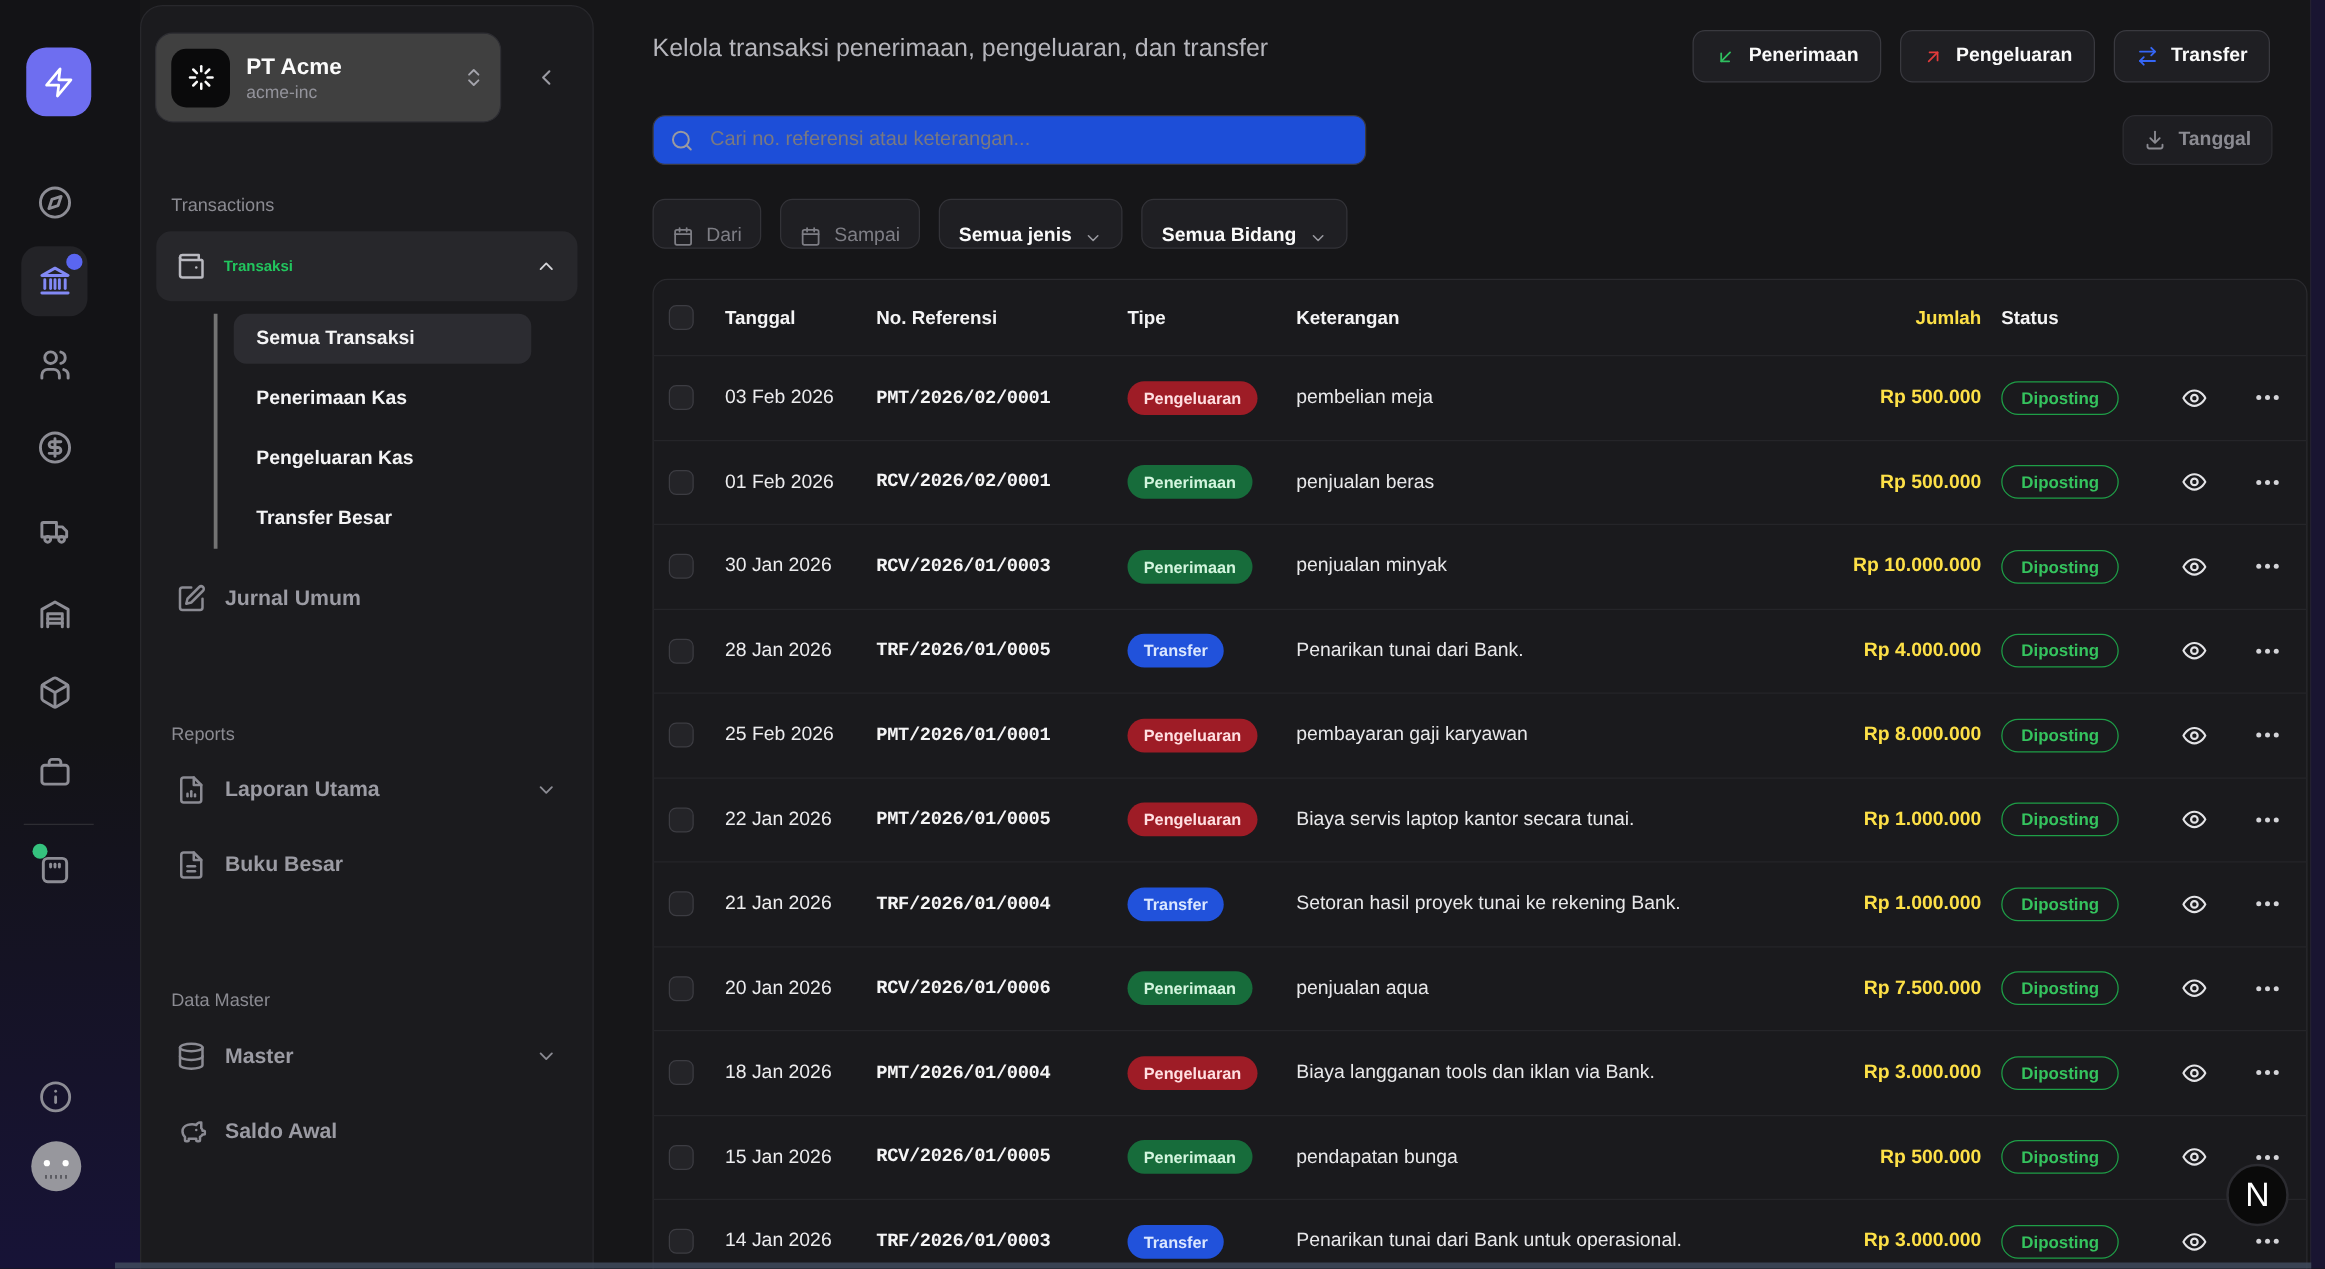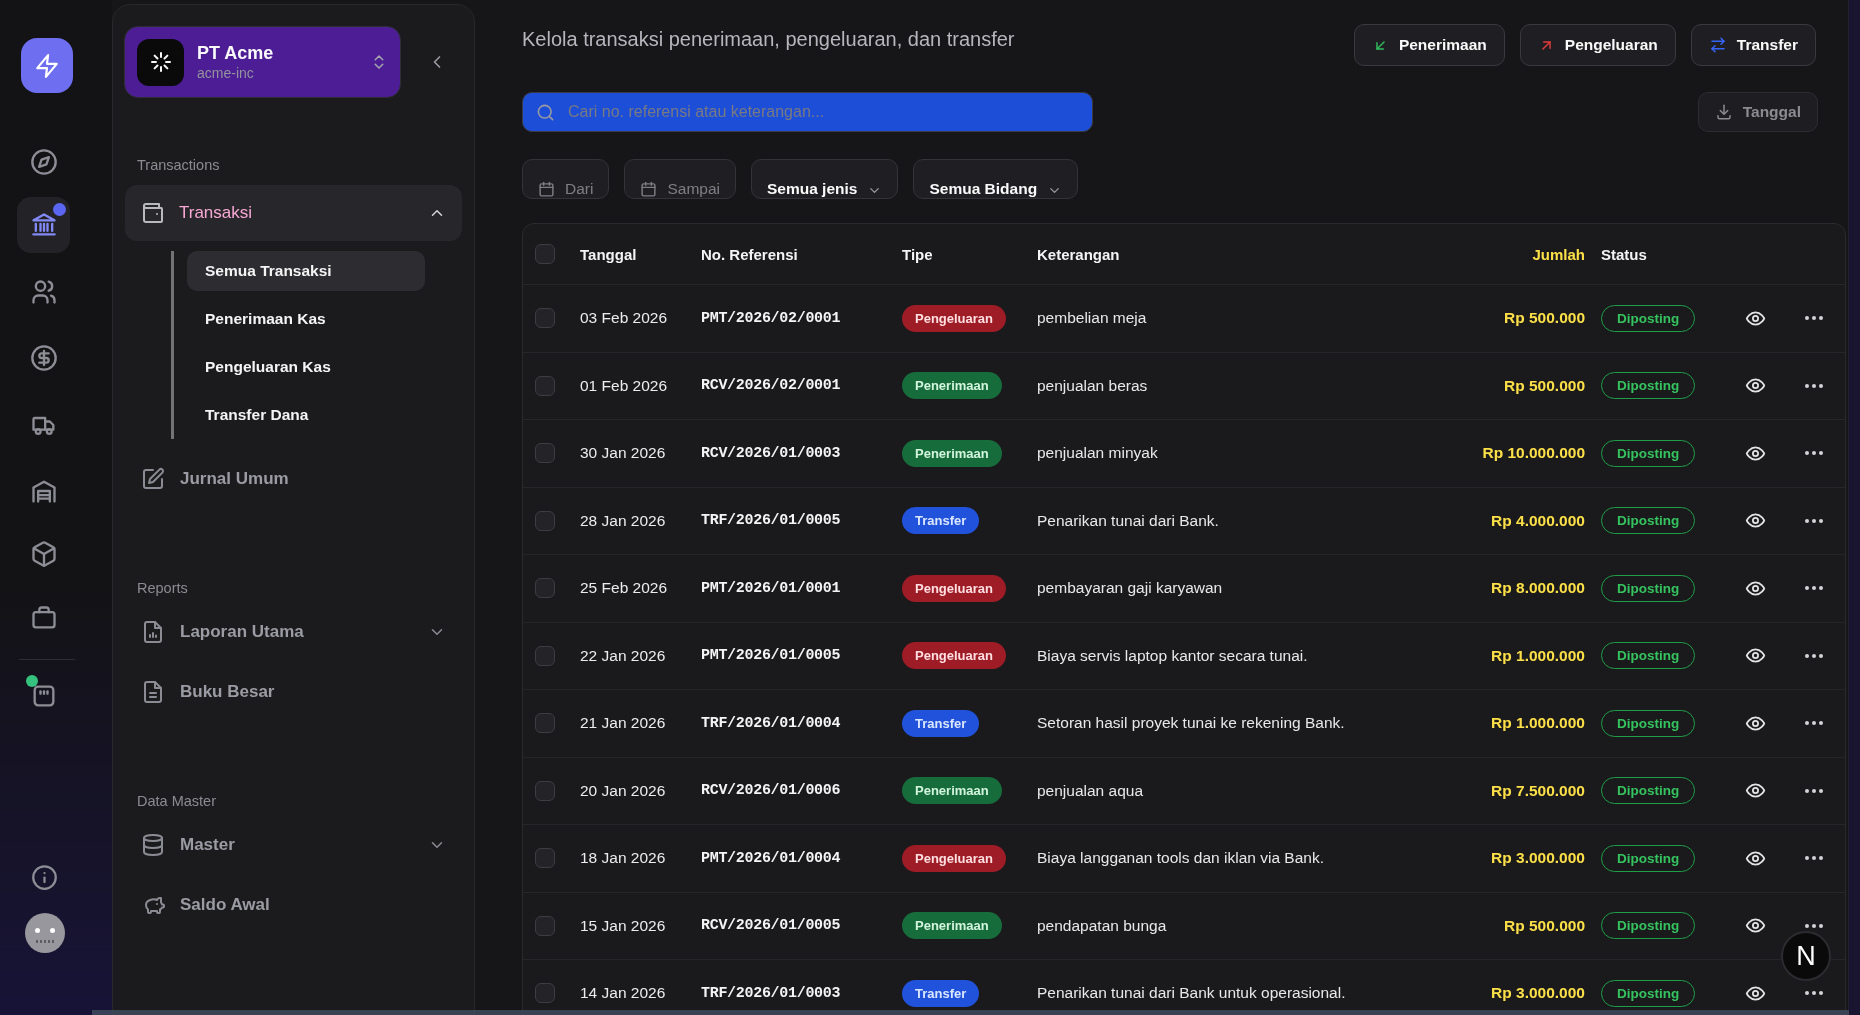--- a/index.html
+++ b/index.html
@@ -25,36 +25,36 @@
   .rail-dot-green{position:absolute;left:26px;top:675px;width:12px;height:12px;border-radius:50%;background:#35c27e;}
   .avatar{position:absolute;left:25px;top:913px;width:40px;height:40px;border-radius:50%;
     background:#97979d;overflow:hidden;}
   .avatar .eye{position:absolute;top:15px;width:5px;height:5px;border-radius:50%;background:#fff;}
   .avatar .mouth{position:absolute;top:27px;left:11px;width:18px;height:3px;
     background:repeating-linear-gradient(90deg,#5c5c62 0 2px,transparent 2px 4px);}
 
   
   .sidebar{position:absolute;left:112px;top:4px;width:363px;height:1040px;
     background:#1b1b1e;border:1px solid #28282c;border-radius:18px;box-sizing:border-box;}
-  .org{position:absolute;left:11px;top:21px;width:277px;height:72px;background:#4c1d95;
+  .org{position:absolute;left:11px;top:21px;width:277px;height:72px;background:#404040;
     border:1px solid #2e2e33;border-radius:14px;display:flex;align-items:center;gap:13px;
     padding:0 12px;box-sizing:border-box;}
   .org-icon{width:47px;height:47px;border-radius:12px;background:#0a0a0b;flex:none;
     display:flex;align-items:center;justify-content:center;color:#fafafa;}
   .org-texts{flex:1;min-width:0;}
   .org-name{font-size:18px;font-weight:700;color:#fafafa;line-height:22px;}
   .org-slug{font-size:14px;color:#93939b;line-height:18px;}
   .org-chevrons{color:#a5a5ad;flex:none;}
   .collapse-btn{position:absolute;top:47px;right:27px;color:#9a9aa2;}
 
   .side-nav{position:absolute;top:150px;left:12px;right:12px;}
   .section-label{font-size:14.5px;color:#8b8b92;margin:0 0 10px 12px;line-height:20px;}
   .nav-parent{height:56px;border-radius:12px;background:#27272b;display:flex;align-items:center;
     gap:14px;padding:0 16px;box-sizing:border-box;}
-  .nav-parent .lbl{font-size:17px;font-weight:400;color:#f9a8d4;flex:1;}
+  .nav-parent .lbl{font-size:12px;font-weight:700;color:#22c55e;flex:1;}
   .nav-parent .chev{color:#d4d4d8;}
   .nav-icon{color:#b9b9c0;flex:none;}
   .sub-list{border-left:3px solid #737373;margin:10px 0 16px 46px;padding-left:13px;}
   .sub-item{height:48px;display:flex;align-items:center;padding:0 18px;font-size:15.5px;
     font-weight:700;color:#f4f4f5;box-sizing:border-box;}
   .sub-item.active{height:40px;margin:4px 0;background:#2c2c31;border-radius:10px;width:238px;}
   .nav-item{height:48px;display:flex;align-items:center;gap:15px;padding:0 16px;
     box-sizing:border-box;margin-top:12px;}
   .nav-item .lbl{font-size:17px;font-weight:600;color:#9b9ba3;flex:1;}
   .nav-item .nav-icon{color:#8b8b93;}
@@ -265,21 +265,21 @@
         <svg class="ic" width="18" height="18" viewBox="0 0 24 24" stroke-width="2.4">
             <polyline points="6 15 12 9 18 15"></polyline>
           </svg>
       </span>
     </div>
 
     <div class="sub-list">
       <div class="sub-item active">Semua Transaksi</div>
       <div class="sub-item">Penerimaan Kas</div>
       <div class="sub-item">Pengeluaran Kas</div>
-      <div class="sub-item">Transfer Dana</div>
+      <div class="sub-item">Transfer Besar</div>
     </div>
 
     <div class="nav-item" style="margin-top:0">
       <span class="nav-icon">
         <svg class="ic" width="24" height="24" viewBox="0 0 24 24" stroke-width="1.8">
             <path d="M12 3H5a2 2 0 0 0-2 2v14a2 2 0 0 0 2 2h14a2 2 0 0 0 2-2v-7"></path>
             <path d="M18.4 2.6a2.1 2.1 0 0 1 3 3L12 15l-4 1 1-4Z"></path>
           </svg>
       </span>
       <span class="lbl">Jurnal Umum</span>

